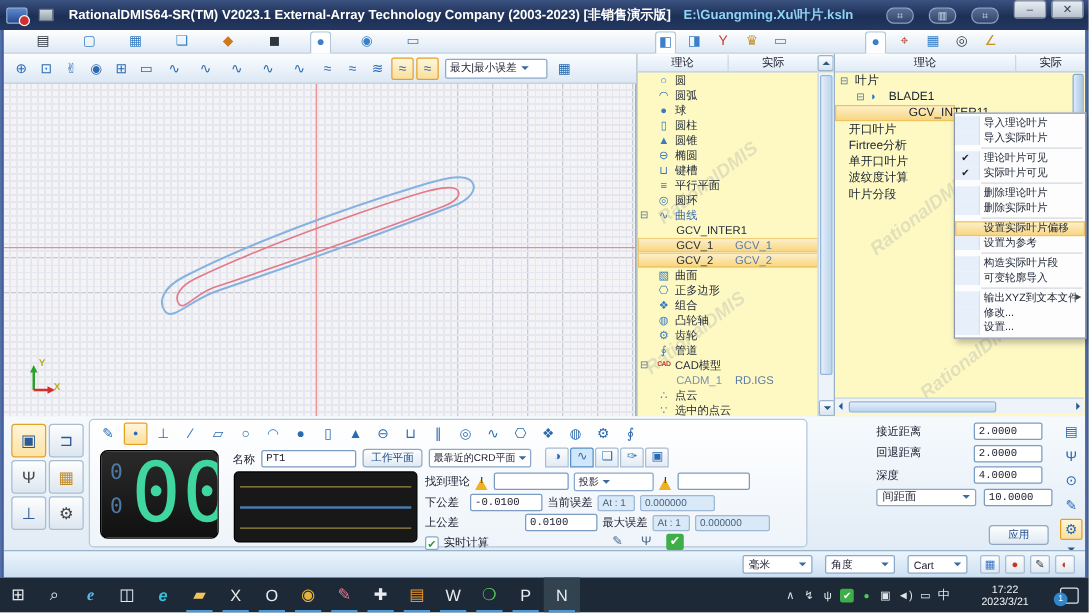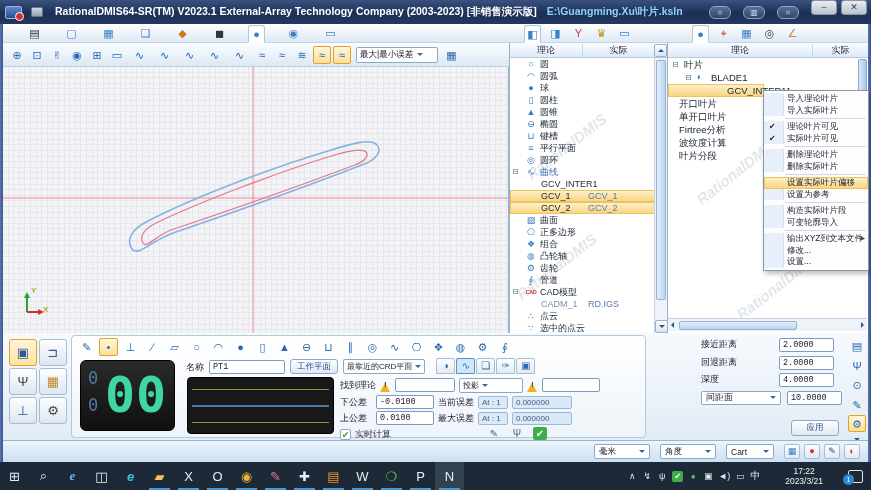--- a/index.html
+++ b/index.html
@@ -34,21 +34,21 @@
 #leftedge{left:0}#rightedge{right:0}
 #canvas{position:absolute;left:3px;top:67px;width:506px;height:266px;background-color:#f4f4f6;background-image:
  repeating-linear-gradient(to right,transparent 0 4.6px,#e6e6ee 4.6px 5.6px),
  repeating-linear-gradient(to bottom,transparent 0 4.6px,#e6e6ee 4.6px 5.6px),
  repeating-linear-gradient(to right,transparent 0 27px,#c9cad6 27px 28px),
  repeating-linear-gradient(to bottom,transparent 0 27px,#c9cad6 27px 28px);
  border-right:1px solid #9ab0c6;overflow:hidden}
 #canvas svg{position:absolute;left:0;top:0}
 .axlab{position:absolute;font-size:8px;font-weight:bold;color:#b8b020}
 
-.panel{position:absolute;top:43px;height:290px;background:#ffffff;border-left:1px solid #9ab0c6;overflow:hidden}
+.panel{position:absolute;top:43px;height:290px;background:#fef9c3;border-left:1px solid #9ab0c6;overflow:hidden}
 #midpanel{left:509px;width:158px}
 #rightpanel{left:667px;width:201px}
 .phead{height:15px;background:linear-gradient(#fafcff,#dfeaf6);border-bottom:1px solid #b8cce0;display:flex;font-size:9px;color:#223;align-items:center}
 .phead .c1{width:73px;text-align:center;border-right:1px solid #c8d8e8}
 .phead .c2{flex:1;text-align:center}
 .scrbtn{width:13px;height:13px;background:linear-gradient(#fdfdfe,#d8e4f0);border:1px solid #9ab4cc;border-radius:2px;display:flex;align-items:center;justify-content:center}
 .tri-up{width:0;height:0;border:3.5px solid transparent;border-bottom-color:#2a5a8a;margin-bottom:3px}
 .tri-down{width:0;height:0;border:3.5px solid transparent;border-top-color:#2a5a8a;margin-top:3px}
 .tri-left{width:0;height:0;border:3.5px solid transparent;border-right-color:#2a5a8a;margin-right:3px}
 .tri-right{width:0;height:0;border:3.5px solid transparent;border-left-color:#2a5a8a;margin-left:3px}
@@ -102,21 +102,21 @@
 #dock{position:absolute;left:6px;top:6px;display:grid;grid-template-columns:28px 28px;grid-auto-rows:27px;gap:2px}
 .dbtn{background:linear-gradient(#fefefe,#dce6f0);border:1px solid #a8bcd2;border-radius:3px;font-size:13px;color:#2a5a9a;display:flex;align-items:center;justify-content:center}
 .dbtn.active{border:1px solid #e8a020;background:linear-gradient(#fff5da,#fbe3a2)}
 .dbtn.gold{color:#c08a28}.dbtn.dark{color:#444}
 #gbox{position:absolute;left:68px;top:2px;width:575px;height:103px;background:linear-gradient(#ffffff,#eef4fa);border:1px solid #b4c8dc;border-radius:4px}
 #georow{position:absolute;left:5px;top:2px;display:flex;gap:3px}
 .gico{width:19px;height:18px;font-size:11px;line-height:16px;text-align:center;color:#2a6ab0;border:1px solid transparent;border-radius:2px}
 .gico.active{border:1px solid #e8a020;background:linear-gradient(#fff6dc,#fbdf9a)}
 #display{position:absolute;left:8px;top:24px;width:95px;height:71px;background:linear-gradient(#2a2a2a,#101010);border-radius:6px;border:1px solid #000;overflow:hidden}
 #display .sm{position:absolute;left:7px;top:4px;color:#4e79a4;font-family:"DejaVu Sans Mono",monospace;font-size:17px;line-height:27px}
-#display .big{position:absolute;left:24px;top:4px;color:#3fd79f;font-family:"DejaVu Sans Mono",monospace;font-size:50px;font-weight:bold;letter-spacing:1px;line-height:60px}
+#display .big{position:absolute;left:24px;top:4px;color:#3fd79f;font-family:"DejaVu Sans Mono",monospace;font-size:66px;font-weight:normal;letter-spacing:1px;line-height:60px}
 #row1{position:absolute;left:114px;top:22px;display:flex;align-items:flex-end;gap:5px;height:16px}
 .flabel{font-size:9px;color:#223}
 .inp{height:14px;border:1px solid #7a9cc0;border-radius:2px;background:#fff;font-size:8.5px;color:#223;padding:0 3px;font-family:Liberation Mono, monospace}
 .btn{height:15px;background:linear-gradient(#fefefe,#dfe9f3);border:1px solid #8fa8c4;border-radius:3px;font-size:8.5px;color:#1a4a8a;padding:0 6px;line-height:13px}
 .ddl{height:15px;background:#fff;border:1px solid #8aa8c8;border-radius:2px;display:flex;align-items:center;font-size:8px;color:#223;padding:0 3px;gap:3px}
 #mtabs{display:flex;gap:1px;margin-left:6px}
 .mtab{width:19px;height:16px;border:1px solid #a8bcd2;border-radius:2px 2px 0 0;background:linear-gradient(#fdfdfe,#e2ebf4);text-align:center;font-size:10px;line-height:14px;color:#2a6ab0}
 .mtab.active{background:#cfe6fb;border-color:#5a90c8}
 #graph{position:absolute;left:115px;top:41px;width:147px;height:57px;background:#181818;border-radius:4px;border:1px solid #000}
 #graph .yline{position:absolute;left:4px;right:4px;height:1px;background:#9a8a40}
@@ -125,21 +125,21 @@
 .warn{position:relative;width:11px;height:10px}
 .warn i{position:absolute;left:0;top:0;width:0;height:0;border:5.5px solid transparent;border-bottom:9px solid #f0b020;top:-2px}
 .warn b{position:absolute;left:4.3px;top:1px;font-size:7px;color:#333;z-index:1;font-weight:bold}
 .dis{height:13px;background:#d9e9f8;border:1px solid #9cb8d4;border-radius:2px;color:#44617e;font-size:8px;display:inline-flex;align-items:center;padding:0 3px}
 .chk{width:11px;height:11px;border:1px solid #8aa8c8;border-radius:2px;background:#fff;color:#2aa03a;font-size:9px;line-height:10px;text-align:center}
 #actico{position:absolute;left:415px;top:91px;display:flex;gap:9px}
 .aico{width:14px;height:13px;font-size:10px;line-height:13px;text-align:center;color:#4a6a8a}
 .aico.ok{color:#fff;background:#3fae49;border-radius:2px}
 
 #pp{position:absolute;left:688px;top:5px;width:160px}
-.prow{display:flex;margin-bottom:3.5px;gap:6px}
+.prow{display:flex;align-items:center;margin-bottom:3.5px;gap:6px}
 .plabel{width:82px;font-size:9px;color:#223;padding-left:10px}
 .plabel.dd{height:14px;background:#fff;border:1px solid #8aa8c8;border-radius:2px;display:flex;align-items:center;justify-content:space-between;padding:0 4px;margin-left:10px;width:80px}
 .pval{width:55px}
 #applybtn{position:absolute;left:100px;top:82px;width:48px;height:16px}
 
 #sstrip{position:absolute;left:845px;top:4px;display:flex;flex-direction:column;gap:2.5px;align-items:center}
 .sico{width:18px;height:17px;font-size:11px;line-height:16px;text-align:center;color:#2a6ab0;border:1px solid transparent;border-radius:2px}
 .sico.active{border:1px solid #e8a020;background:linear-gradient(#fff6dc,#fbdf9a)}
 .sico.sarr{height:9px;line-height:7px;display:flex;align-items:center;justify-content:center}
 
@@ -474,27 +474,27 @@
 
       <div class="bp-row sub">
         
         
         <span class="lab">开口叶片</span>
       </div>
 
       <div class="bp-row sub">
         
         
+        <span class="lab">Firtree分析</span>
+      </div>
+
+      <div class="bp-row sub">
+        
+        
         <span class="lab">单开口叶片</span>
-      </div>
-
-      <div class="bp-row sub">
-        
-        
-        <span class="lab">Firtree分析</span>
       </div>
 
       <div class="bp-row sub">
         
         
         <span class="lab">波纹度计算</span>
       </div>
 
       <div class="bp-row sub">
         
@@ -681,21 +681,21 @@
     <div class="mrow" style="top:59px">
       <span class="flabel" style="width:32px">下公差</span>
       <input class="inp" style="width: 58px;" value="-0.0100">
       <span class="flabel">当前误差</span>
       <span class="dis" style="width:30px">At : 1</span>
       <span class="dis" style="width:60px">0.000000</span>
     </div>
 
     <div class="mrow" style="top:75px">
       <span class="flabel" style="width:32px">上公差</span>
-      <input class="inp" style="width: 58px;" value="0.0100">
+      <input class="inp" style="width: 58px; margin-left: 44px;" value="0.0100">
       <span class="flabel">最大误差</span>
       <span class="dis" style="width:30px">At : 1</span>
       <span class="dis" style="width:60px">0.000000</span>
     </div>
 
     <div class="mrow" style="top:91px">
       <span class="chk">✔</span>
       <span class="flabel">实时计算</span>
     </div>
     <div id="actico">

